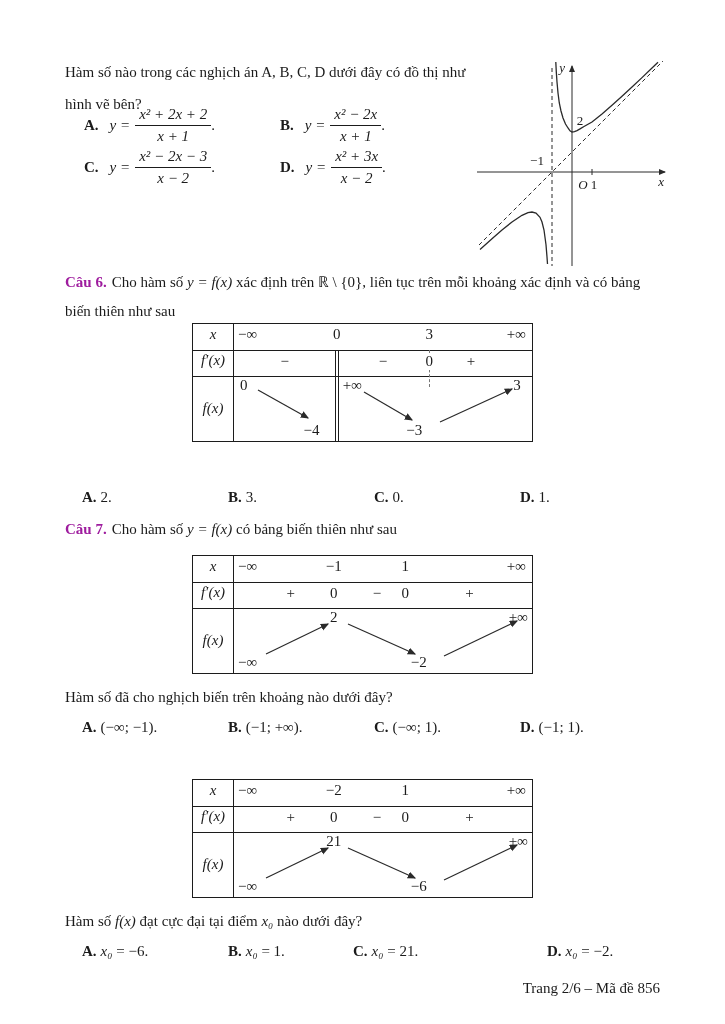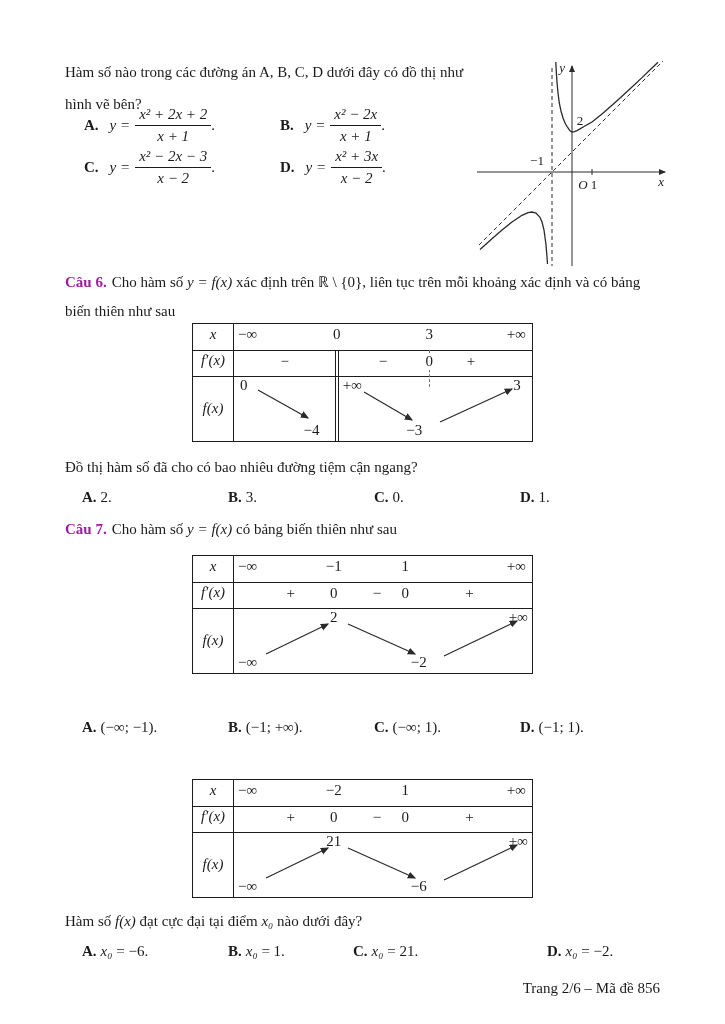--- a/index.html
+++ b/index.html
@@ -35,21 +35,21 @@
   .frow svg { position:absolute; left:0; top:0; }
   svg text { font-family:"Liberation Serif", serif; font-size:13px; fill:#1b1b1b; }
   svg text.mi { font-style:italic; }
   .footer { position:absolute; white-space:nowrap; }
 </style>
 </head>
 <body>
 
 <div class="page">
 
-  <div class="line" style="left:65px; top:64px;">Hàm số nào trong các đường án A, B, C, D dưới đây có đồ thị như</div>
+  <div class="line" style="left:65px; top:64px;">Hàm số nào trong các nghịch án A, B, C, D dưới đây có đồ thị như</div>
   <div class="line" style="left:65px; top:96px;">hình vẽ bên?</div>
 
   <div class="q5opt" style="left:84px; top:106px;">
     <span class="optlabel">A.</span>
       <span class="mi lead">y =</span>
     <span class="frac">
         <span class="num mi">x² + 2x + 2</span>
         <span class="den mi">x + 1</span>
       </span>
       <span>.</span>
@@ -139,21 +139,20 @@
         </svg>
         <span class="fv t" style="left:6px;">0</span>
         <span class="fv b c" style="left:26%;">−4</span>
         <span class="fv t" style="left:36.5%;">+∞</span>
         <span class="fv b c" style="left:60.5%;">−3</span>
         <span class="fv t c" style="left:95%;">3</span>
       </div>
     </div>
   </div>
 
-  <div class="line" style="left:65px; top:459px;">Đồ thị hàm số đã cho có bao nhiêu đường tiệm cận ngang?</div>
   <div class="line ansrow" style="left:82px; top:489px;"><span class="optlabel">A.</span><span>2.</span></div>
   <div class="line ansrow" style="left:228px; top:489px;"><span class="optlabel">B.</span><span>3.</span></div>
   <div class="line ansrow" style="left:374px; top:489px;"><span class="optlabel">C.</span><span>0.</span></div>
   <div class="line ansrow" style="left:520px; top:489px;"><span class="optlabel">D.</span><span>1.</span></div>
 
   <div class="line" style="left:65px; top:521px;">
     <span class="qnum">Câu 7.</span><span>Cho hàm số </span><span class="mi">y = f(x)</span><span> có bảng biến thiên như sau</span>
   </div>
 
   <div class="bbt" style="left:192px; top:555px;">
@@ -180,20 +179,21 @@
           <line x1="210" y1="48" x2="283" y2="13" stroke="#2a2a2a" stroke-width="1.2" marker-end="url(#arrT)"></line>
         </svg>
         <span class="fv b" style="left:4px;">−∞</span>
         <span class="fv t c" style="left:33.5%;">2</span>
         <span class="fv b c" style="left:62%;">−2</span>
         <span class="fv t" style="right:4px;">+∞</span>
       </div>
     </div>
   </div>
 
+  <div class="line" style="left:65px; top:689px;">Hàm số đã cho nghịch biến trên khoảng nào dưới đây?</div>
   <div class="line ansrow" style="left:82px; top:719px;"><span class="optlabel">A.</span><span>(−∞; −1).</span></div>
   <div class="line ansrow" style="left:228px; top:719px;"><span class="optlabel">B.</span><span>(−1; +∞).</span></div>
   <div class="line ansrow" style="left:374px; top:719px;"><span class="optlabel">C.</span><span>(−∞; 1).</span></div>
   <div class="line ansrow" style="left:520px; top:719px;"><span class="optlabel">D.</span><span>(−1; 1).</span></div>
 
 
   <div class="bbt" style="left:192px; top:779px;">
     <div class="h1"></div>
     <div class="h2"></div>
     <div class="vsep"></div>

